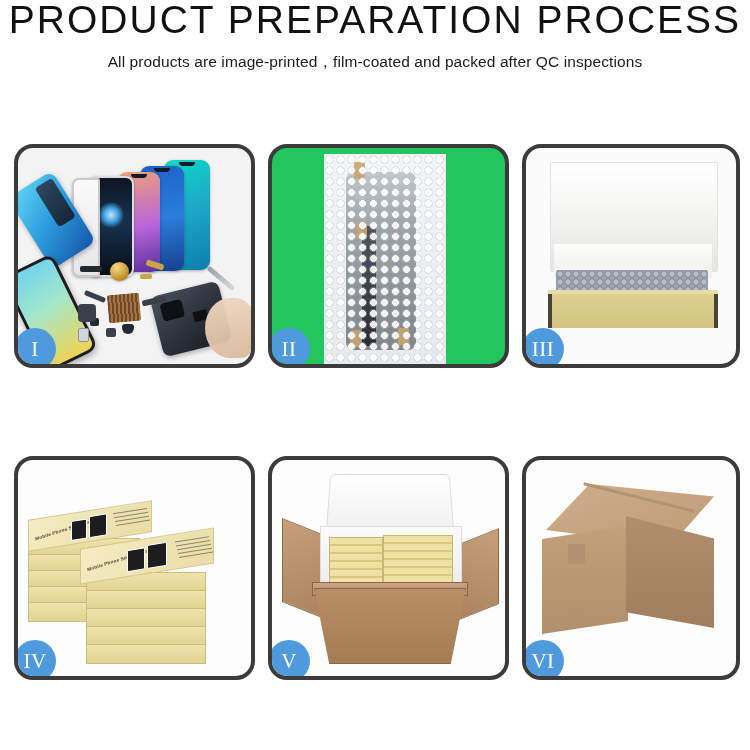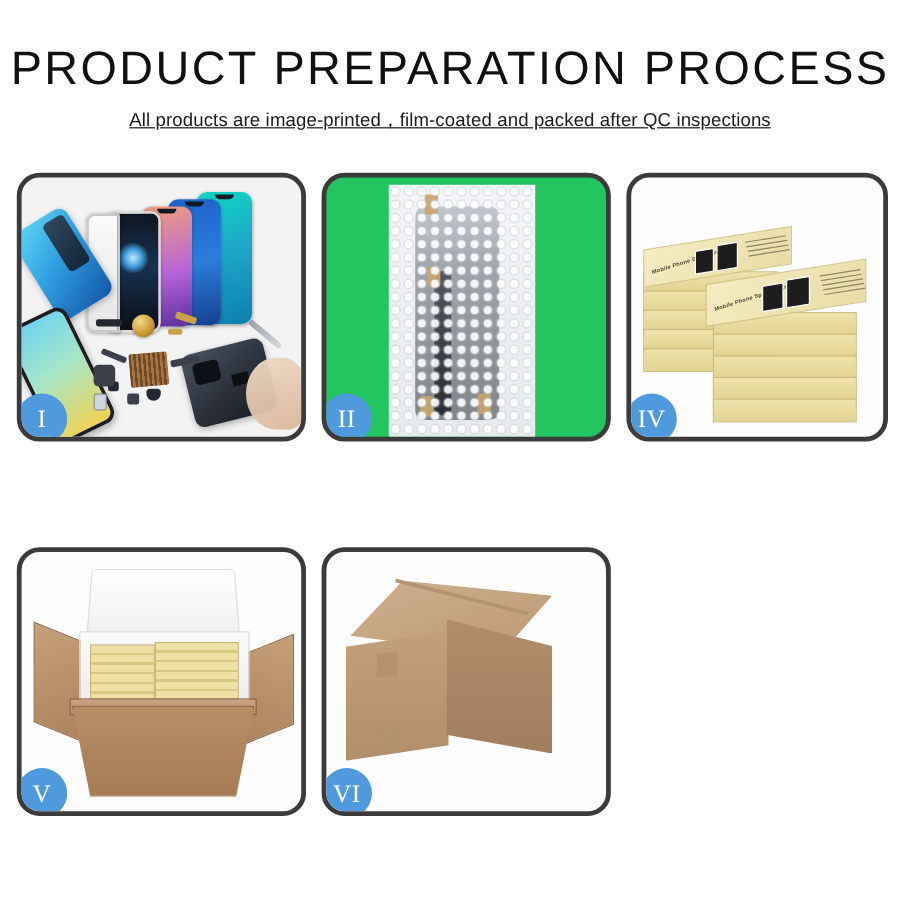--- a/index.html
+++ b/index.html
@@ -16,32 +16,30 @@
   }
 
   
   .header { text-align: center; }
   .title {
     font-size: 39px;
     letter-spacing: 2.0px;
     font-weight: 400;
     color: #111111;
     margin: 0;
-    padding-top: 38px;
     line-height: 1.05;
     white-space: nowrap;
   }
   .subtitle {
     font-size: 15.5px;
     color: #1b1b1b;
     margin: 0;
     padding-top: 11px;
     letter-spacing: 0.1px;
     white-space: nowrap;
-    text-decoration: underline;
   }
 
   
   .grid {
     position: absolute;
     left: 14px;
     top: 144px;
     width: 726px;
     display: grid;
     grid-template-columns: 241px 241px 218px;
@@ -363,20 +361,30 @@
         <div class="tape" style="left:30px;top:8px;"></div>
         <div class="tape" style="left:32px;top:68px;"></div>
         <div class="tape" style="left:26px;top:176px;"></div>
         <div class="tape" style="left:74px;top:174px;"></div>
         <div class="bubbles"></div>
       </div>
     </div>
     <div class="badge">II</div>
   </div>
 
+  <div class="panel p3">
+    <div class="scene">
+      <div class="y-lid"></div>
+      <div class="y-foam"></div>
+      <div class="y-bubble"></div>
+      <div class="y-front-edge"></div>
+      <div class="y-front"></div>
+    </div>
+    <div class="badge">III</div>
+  </div>
 
   <div class="panel p4">
     <div class="scene">
       <div class="stack">
 
         <div class="sbox" style="left:4px;top:62px;width:110px;height:16px;"></div>
         <div class="sbox" style="left:4px;top:78px;width:110px;height:16px;"></div>
         <div class="sbox" style="left:4px;top:94px;width:110px;height:16px;"></div>
         <div class="sbox" style="left:4px;top:110px;width:110px;height:16px;"></div>
         <div class="sbox" style="left:4px;top:126px;width:110px;height:18px;"></div>

